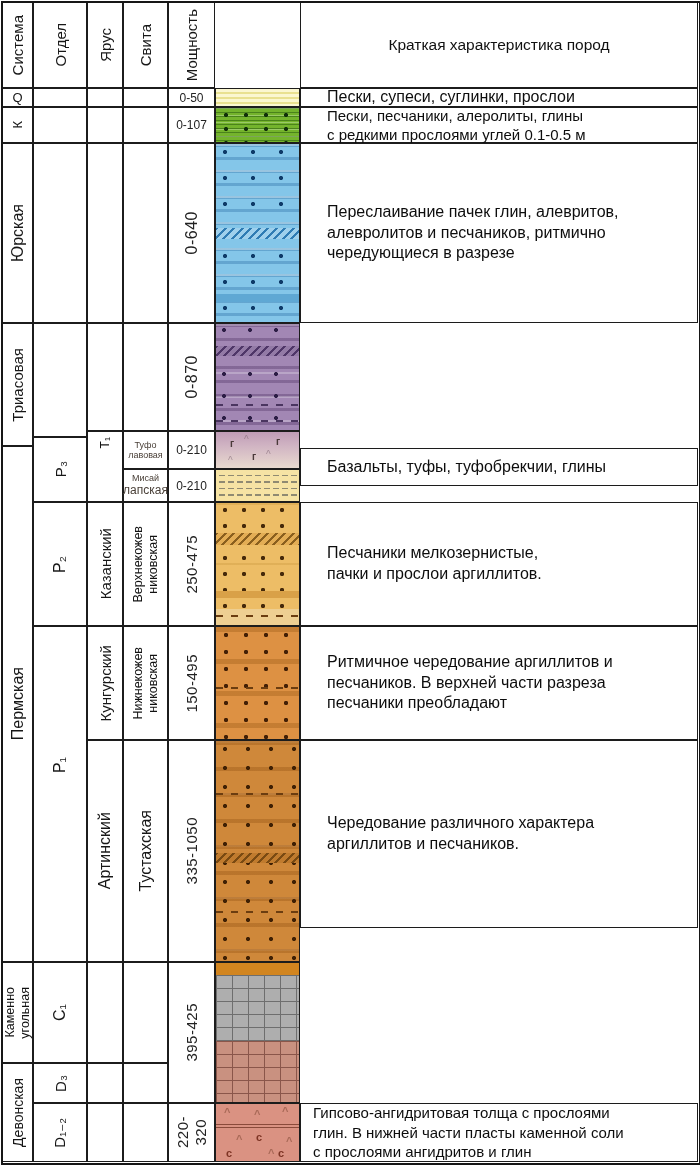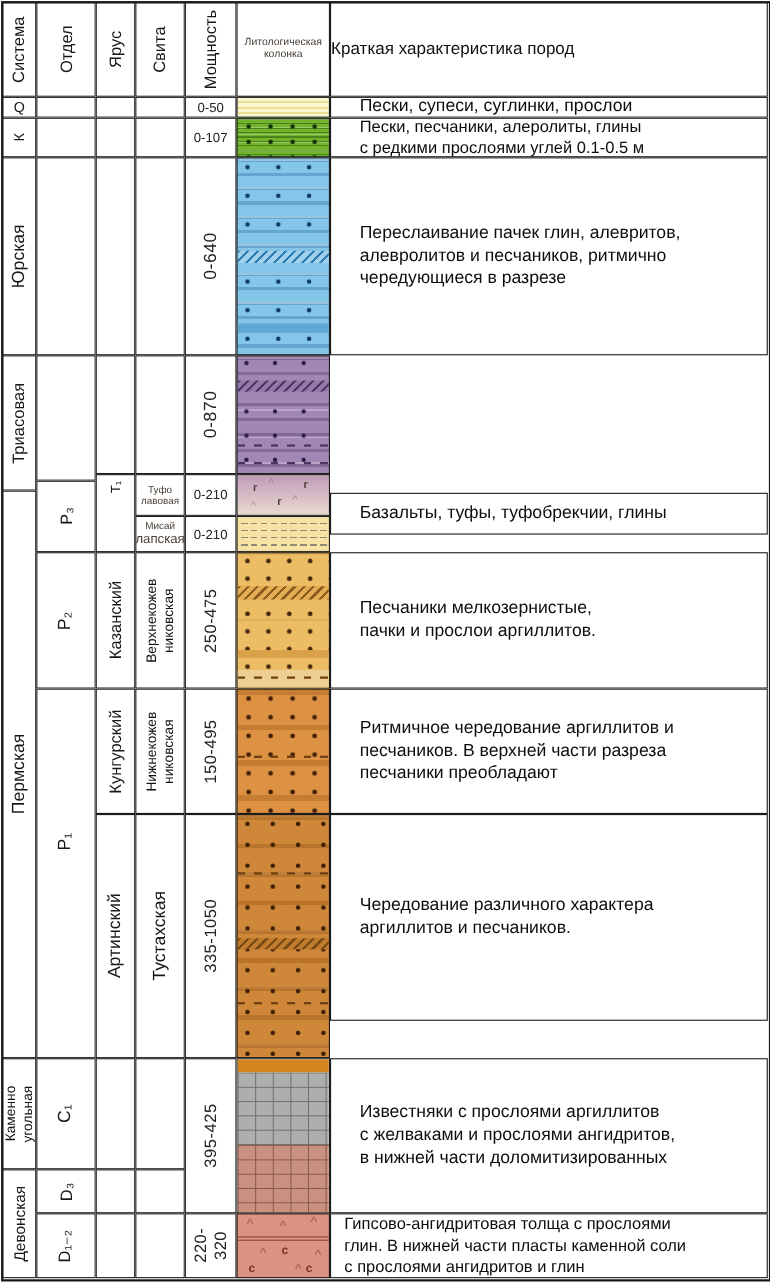--- a/index.html
+++ b/index.html
@@ -11,21 +11,21 @@
   .lbl{font-size:15px;color:#171717;}
   .big{font-size:16px;}
   .sm{font-size:9.5px;line-height:1.15;color:#4a4038;}
   .num{font-size:12px;color:#222;}
   .numv{font-size:15px;color:#222;letter-spacing:.5px;}
   .twoline{gap:1px;}
   .t1cell{flex-direction:column;justify-content:flex-start;padding-top:5px;}
   .des{display:flex;align-items:center;padding-left:26px;font-size:16px;line-height:1.3;
        white-space:pre-line;color:#0d0d0d;}
   .des.tight{padding-left:12px;}
-  .hdr-des{padding-left:0;display:flex;align-items:center;font-size:15.5px;}
+  .hdr-des{justify-content:center;padding-left:0;display:flex;align-items:center;font-size:15.5px;}
   
   .lith{overflow:hidden;}
   .lith-q{background:repeating-linear-gradient(180deg,#fbf7d0 0 3px,#e9e190 3px 5px);}
   .lith-k{background-color:#74b42c;background-image:
       radial-gradient(circle at 10px 7px,#11300a 1.7px,transparent 2.4px),
       repeating-linear-gradient(180deg,rgba(255,255,255,.28) 0 1px,transparent 1px 7px),
       repeating-linear-gradient(180deg,rgba(25,70,8,.45) 0 1px,transparent 1px 4px);
       background-size:20px 14px,auto,auto;}
   .lith-jur{background-color:#84c6e9;background-image:
       radial-gradient(circle at 9px 8px,#0e3a68 1.7px,transparent 2.4px),
@@ -93,24 +93,20 @@
     </div>
   <div class="c vc" style="left:87px;top:2px;width:36px;height:86px">
       <span class="vt lbl">Ярус</span>
     </div>
   <div class="c vc" style="left:123px;top:2px;width:45px;height:86px">
       <span class="vt lbl">Свита</span>
     </div>
   <div class="c vc" style="left:168px;top:2px;width:47px;height:86px">
       <span class="vt lbl">Мощность</span>
     </div>
-  <div class="c vc" style="left:215px;top:2px;width:85px;height:86px;flex-direction:column">
-    <span class="sm">Литологическая</span>
-    <span class="sm">колонка</span>
-  </div>
   <div class="c hdr-des" style="left:300px;top:2px;width:398px;height:86px">
       <span>Краткая характеристика пород</span>
     </div>
 
   <div class="c vc" style="left:2px;top:88px;width:31px;height:19px">
       <span class="lbl" style="font-size:13px">Q</span>
     </div>
   <div class="c vc" style="left:2px;top:107px;width:31px;height:36px">
       <span class="vt lbl" style="font-size:13px">К</span>
     </div>
@@ -295,21 +291,18 @@
 алевролитов и песчаников, ритмично
 чередующиеся в разрезе</span></div>
   <div class="c des" style="left:300px;top:448px;width:398px;height:38px"><span>Базальты, туфы, туфобрекчии, глины</span></div>
   <div class="c des" style="left:300px;top:502px;width:398px;height:124px"><span>Песчаники мелкозернистые,
 пачки и прослои аргиллитов.</span></div>
   <div class="c des" style="left:300px;top:626px;width:398px;height:114px"><span>Ритмичное чередование аргиллитов и
 песчаников. В верхней части разреза
 песчаники преобладают</span></div>
   <div class="c des" style="left:300px;top:740px;width:398px;height:188px"><span>Чередование различного характера
 аргиллитов и песчаников.</span></div>
-  <div class="c des" style="left:300px;top:962px;width:398px;height:141px"><span>Известняки с прослоями аргиллитов
-с желваками и прослоями ангидритов,
-в нижней части доломитизированных</span></div>
   <div class="c des tight" style="left:300px;top:1103px;width:398px;height:59px;font-size:15px"><span>Гипсово-ангидритовая толща с прослоями
 глин. В нижней части пласты каменной соли
 с прослоями ангидритов и глин</span></div>
 
   <div class="outer"></div>
 </div>
 
 </body></html>

